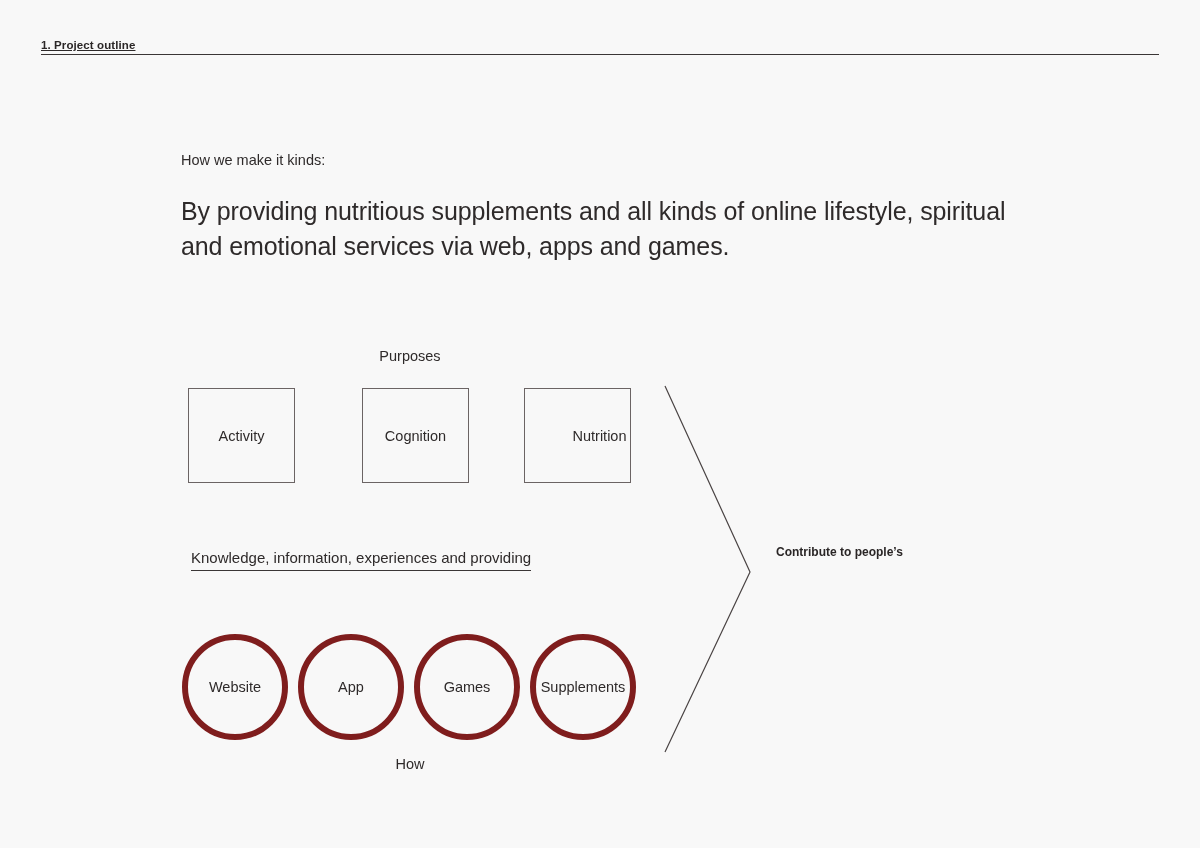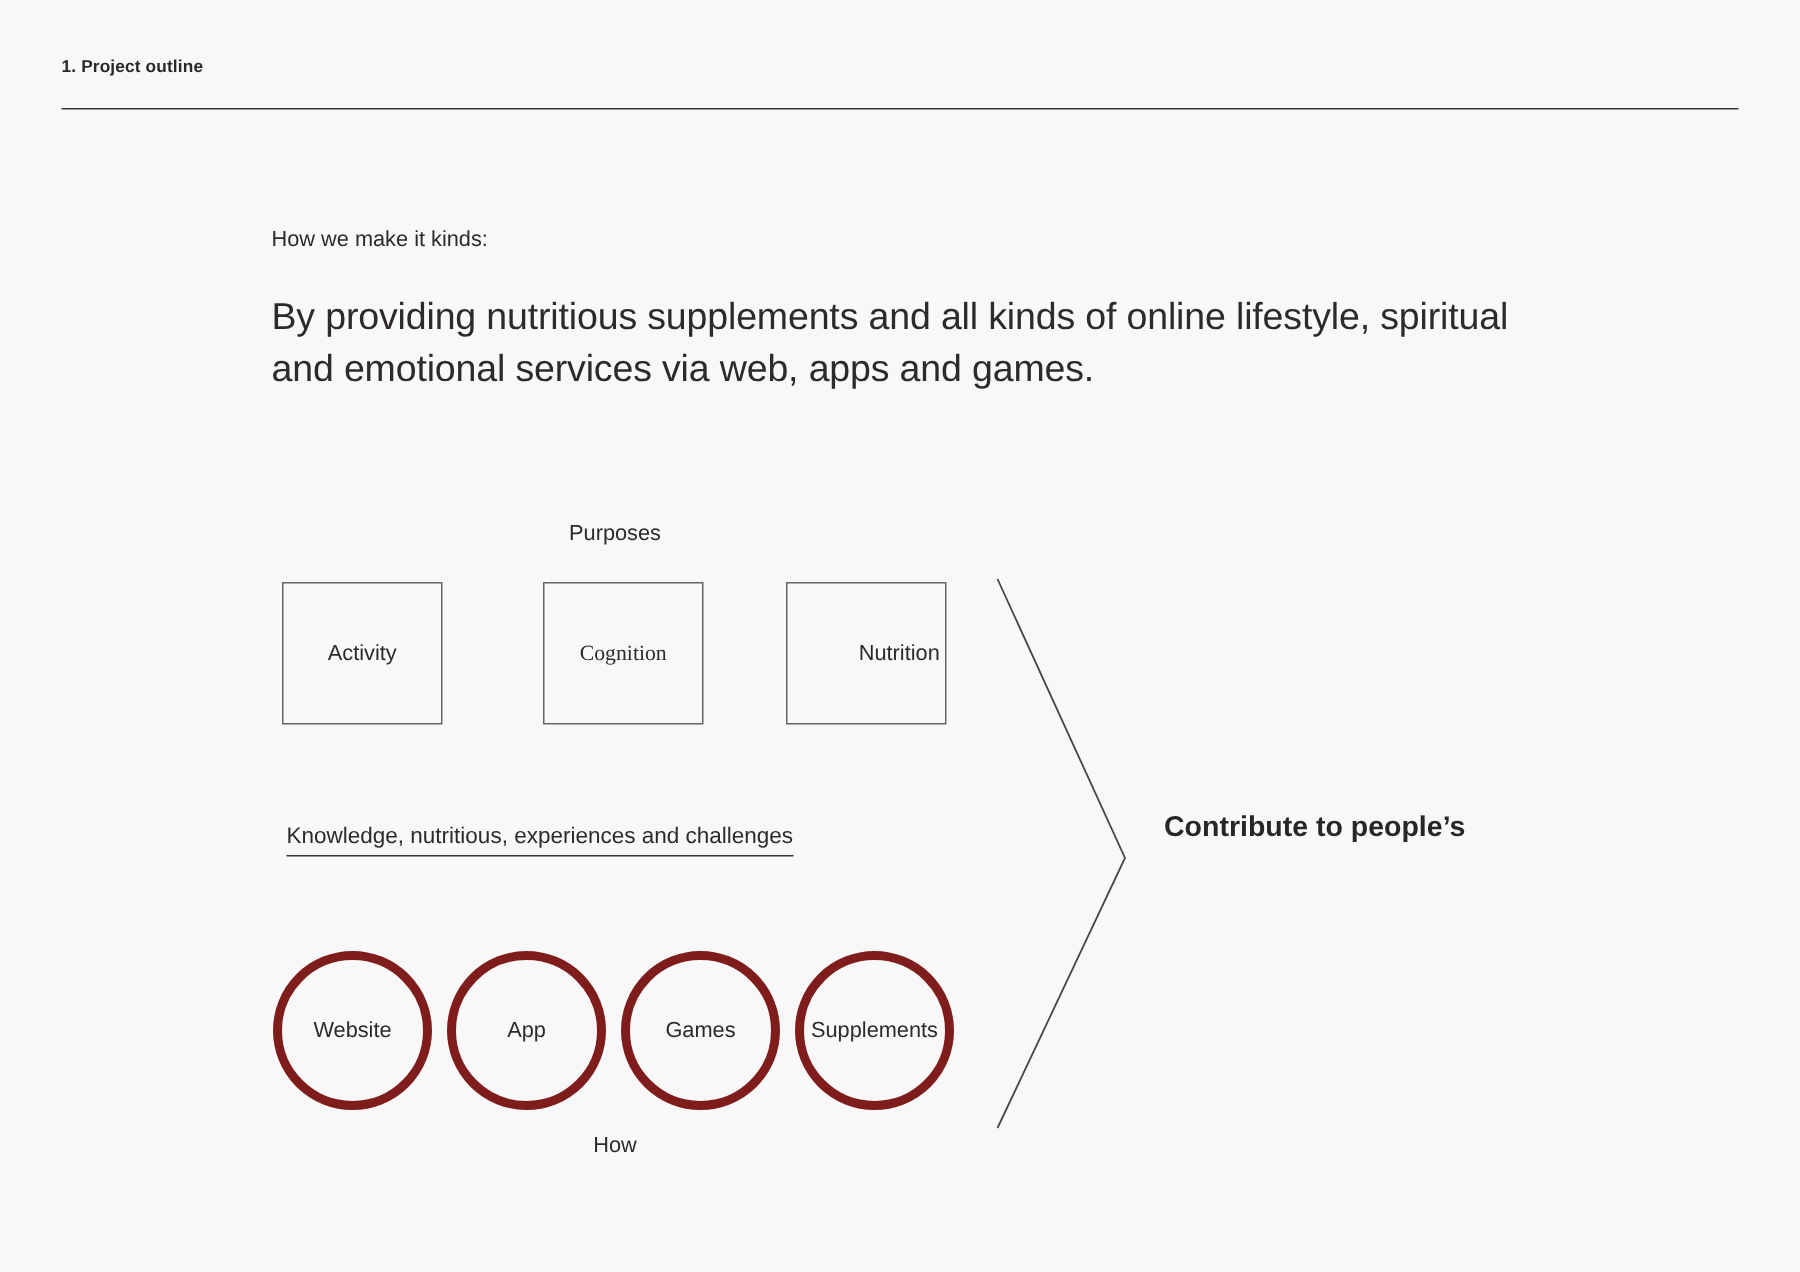--- a/index.html
+++ b/index.html
@@ -18,21 +18,22 @@
     position: relative;
   }
 
   
   .slide-header {
     position: absolute;
     left: 41px;
     top: 38px;
     width: 1118px;
     border-bottom: 1px solid #3a3636;
-    padding-bottom: 20px;
+    padding-bottom: 2px;
+    text-decoration: underline;
   }
   .slide-header-title {
     font-size: 11.5px;
     font-weight: 600;
     letter-spacing: 0.1px;
     color: #2b2727;
     line-height: 14px;
   }
 
   
@@ -89,21 +90,21 @@
     position: absolute;
     width: 107px;
     height: 95px;
     border: 1px solid #6b6464;
     background: transparent;
     display: flex;
     align-items: center;
     justify-content: center;
   }
   .purpose-box:nth-child(1) { left: 0px; }
-  .purpose-box:nth-child(2) { left: 174px; font-family: Liberation Serif, serif; }
+  .purpose-box:nth-child(2) { left: 174px; }
   .purpose-box:nth-child(3) { left: 336px; padding-left: 44px; }
   .purpose-box-label {
     font-size: 14.5px;
     font-weight: 400;
     color: #2e2a2a;
     line-height: 18px;
     white-space: nowrap;
   }
 
   .connector-note {
@@ -155,21 +156,21 @@
     overflow: visible;
   }
 
   .outcome {
     position: absolute;
     left: 776px;
     top: 537px;
     width: 340px;
   }
   .outcome-line {
-    font-size: 19px;
+    font-size: 12px;
     font-weight: 700;
     color: #2a2626;
     line-height: 30px;
     white-space: nowrap;
   }
 </style>
 </head>
 <body>
 
 <div class="slide-header">
@@ -190,21 +191,21 @@
       <span class="purpose-box-label">Activity</span>
     </div>
     <div class="purpose-box">
       <span class="purpose-box-label">Cognition</span>
     </div>
     <div class="purpose-box">
       <span class="purpose-box-label">Nutrition</span>
     </div>
   </div>
 
-  <div class="connector-note">Knowledge, nutritious, experiences and challenges</div>
+  <div class="connector-note">Knowledge, information, experiences and providing</div>
 
   <div class="how-row">
     <div class="how-circle">
       <span class="how-circle-label">Website</span>
     </div>
     <div class="how-circle">
       <span class="how-circle-label">App</span>
     </div>
     <div class="how-circle">
       <span class="how-circle-label">Games</span>

